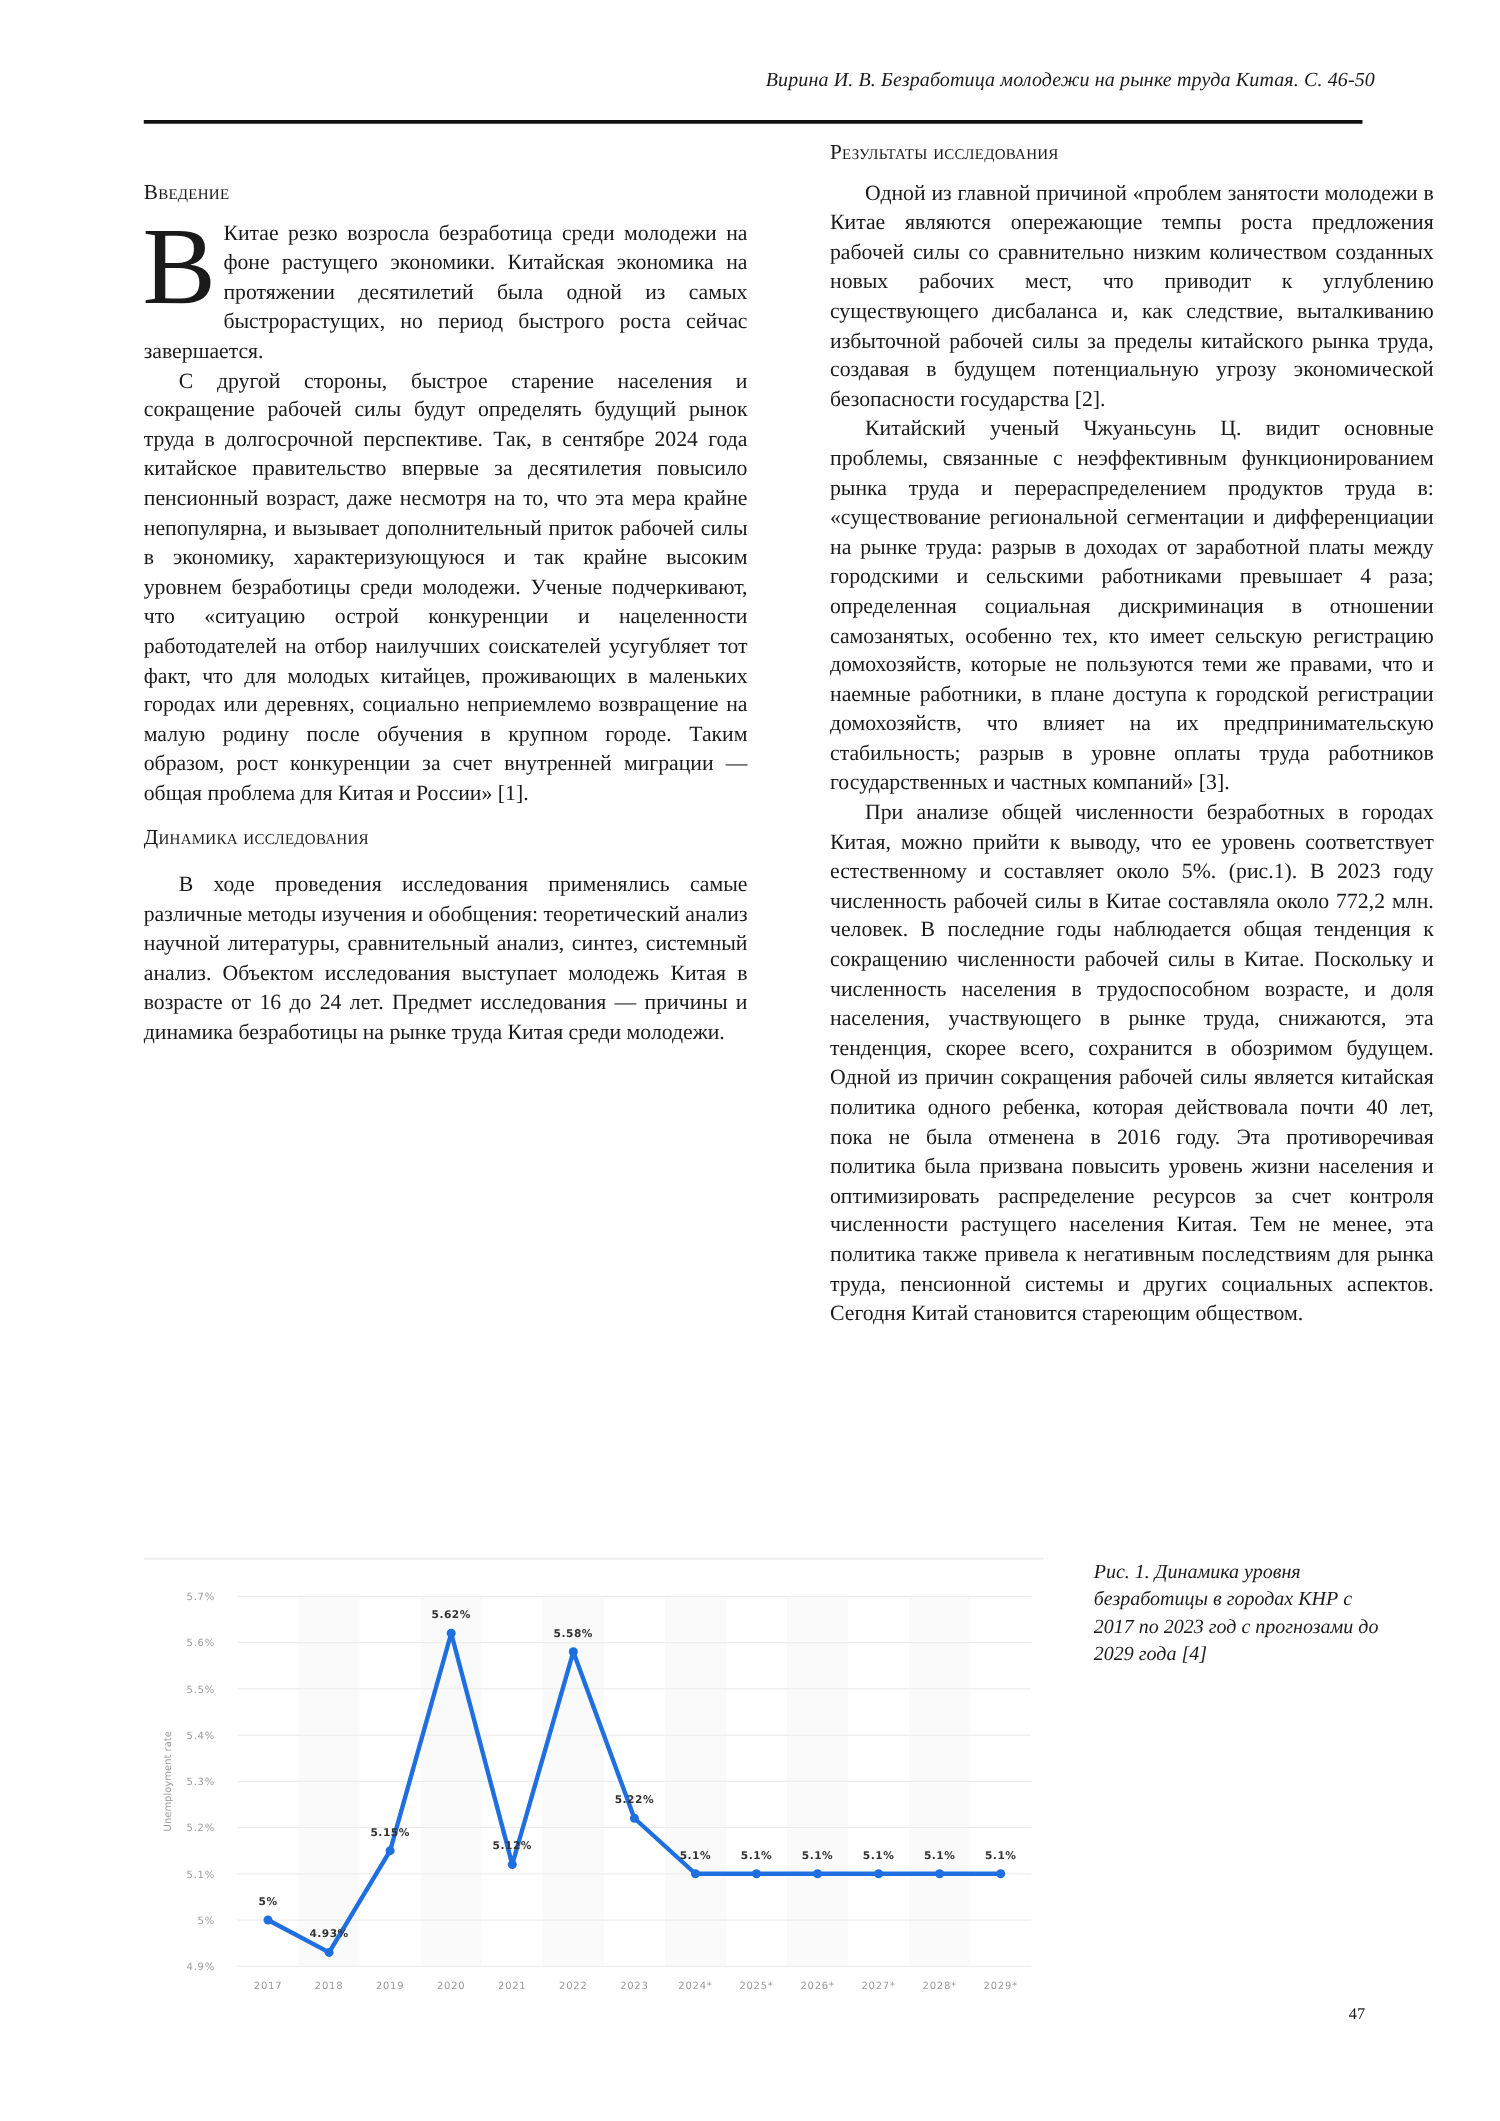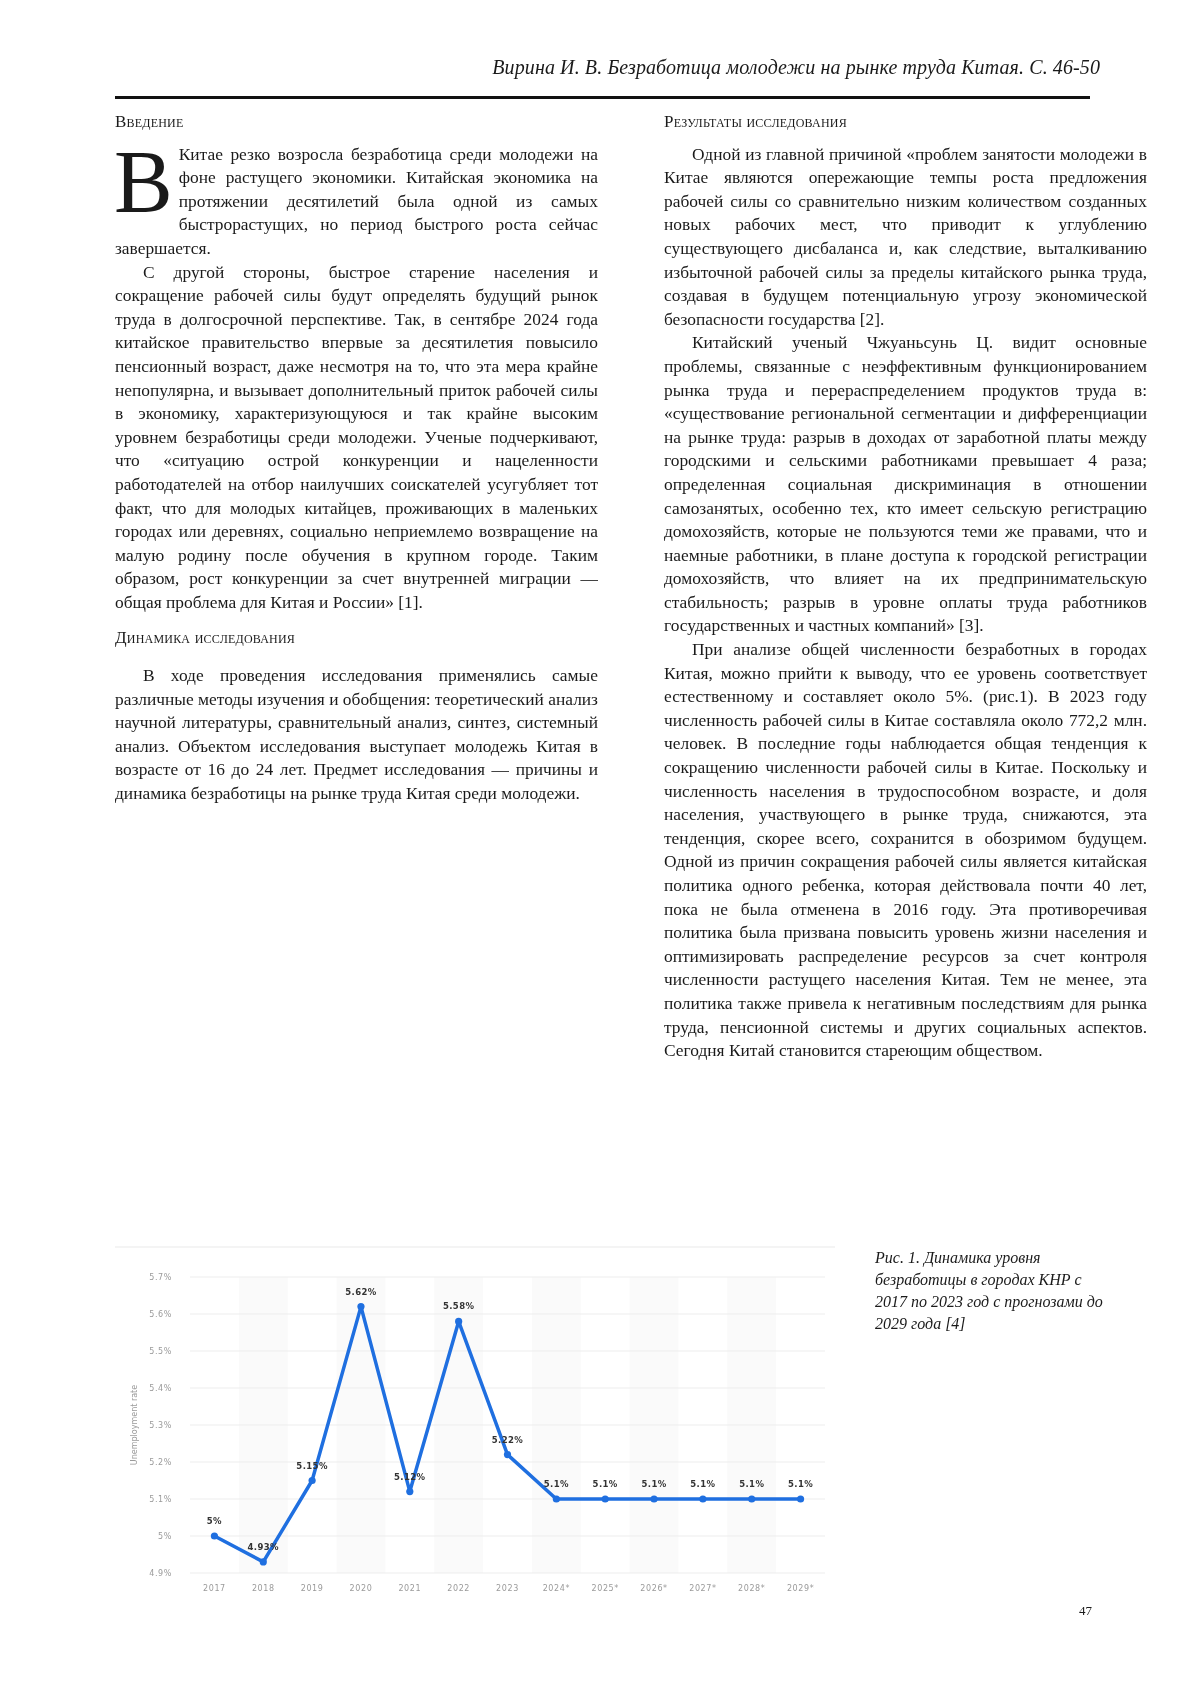--- a/index.html
+++ b/index.html
@@ -1,23 +1,23 @@
 <!DOCTYPE html>
 <html><head>
 <meta charset="utf-8">
 <style>
   html, body { margin: 0; padding: 0; background: #ffffff; }
   body { width: 1200px; height: 1697px; position: relative; overflow: hidden;
          font-family: "Liberation Serif", "DejaVu Serif", serif; color: #1a1a1a; }
   .running-head { position: absolute; left: 110px; right: 100px; top: 56px;
-         text-align: right; font-style: italic; font-size: 20px; letter-spacing: 0.1px; }
+         text-align: right; font-style: italic; font-size: 16px; letter-spacing: 0.1px; }
   .head-rule { position: absolute; left: 115px; top: 96px; width: 975px; height: 3px; background: #111; }
   .col { position: absolute; top: 110px; width: 483px; font-size: 17.4px; line-height: 23.6px;
          text-align: justify; hyphens: manual; }
-  .col-left { left: 115px; }
+  .col-left { left: 115px; margin-top: 32px; }
   .col-right { left: 620px; margin-left: 44px; }
   .col p { margin: 0; text-indent: 28px; }
   .col p.noindent { text-indent: 0; }
   .section-title { font-variant: small-caps; font-size: 17px; margin: 0 0 9px 0; text-indent: 0;
          letter-spacing: 0.2px; }
   .section-title.spaced { margin-top: 12px; margin-bottom: 14px; }
   .dropcap { float: left; font-size: 88px; line-height: 66px; margin: 6px 6px 0 -1px; padding: 0; }
   .chart-wrap { position: absolute; left: 115px; top: 1245px; width: 720px; height: 360px; }
   .chart-wrap svg { display: block; }
   .caption { position: absolute; left: 875px; top: 1247px; width: 240px; font-style: italic;

